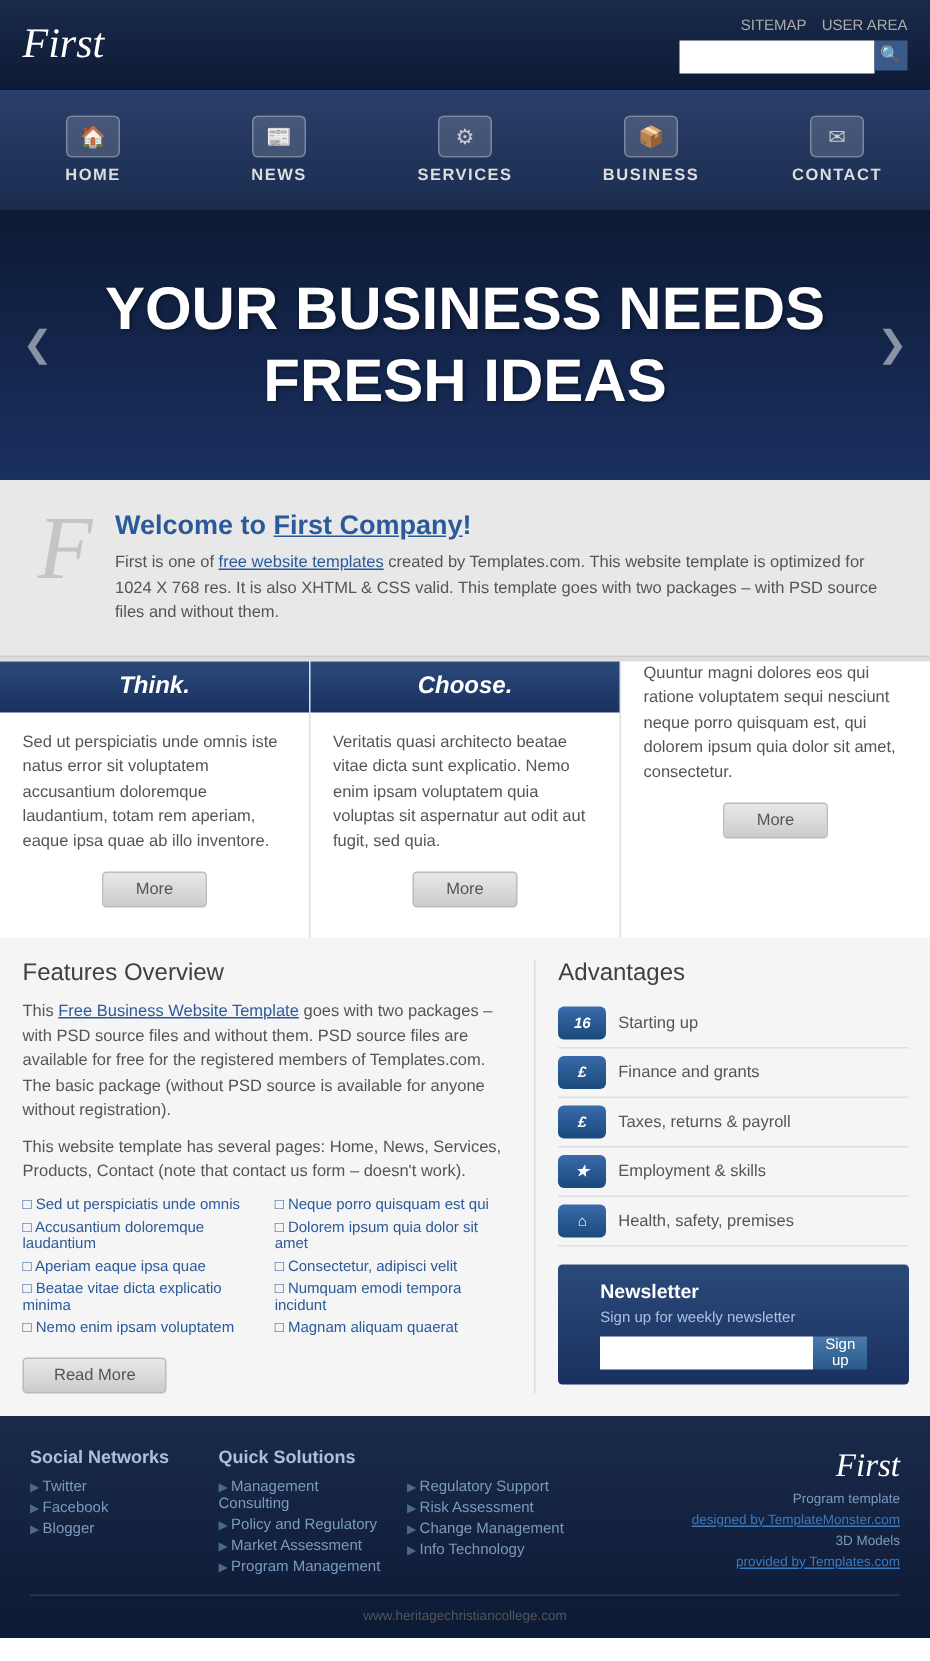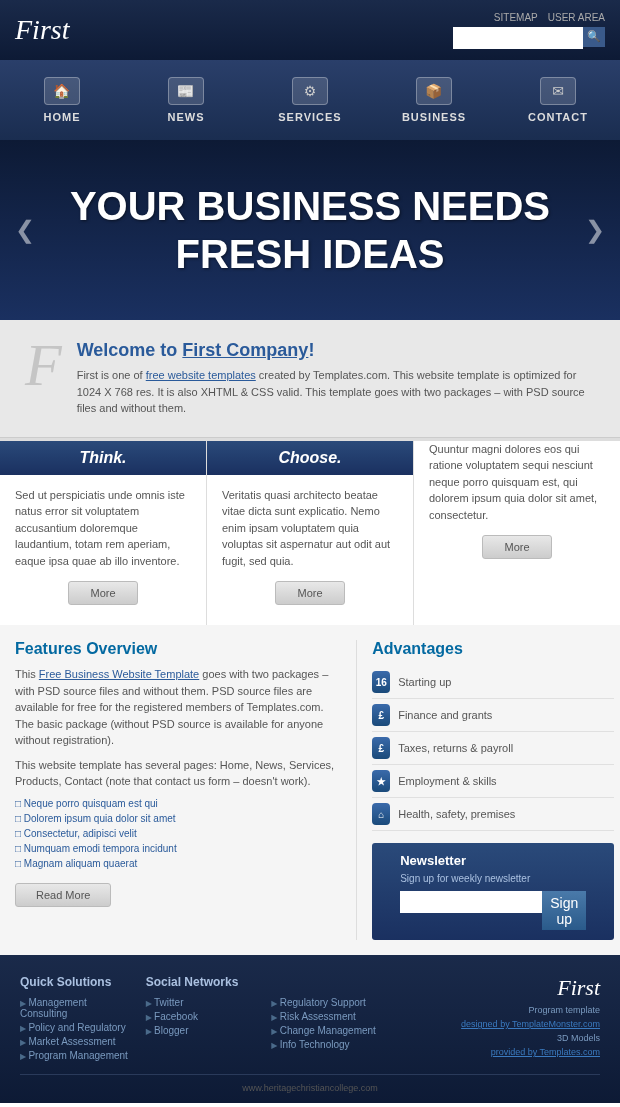--- a/index.html
+++ b/index.html
@@ -42,40 +42,40 @@
     .col-box { flex: 1; padding: 0 15px 20px; border-right: 1px solid #ddd; }
     .col-box:last-child { border-right: none; }
     .col-header { background: linear-gradient(to bottom, #2a4a7a, #1a3060); color: #fff; text-align: center; padding: 8px; margin: 0 -15px 12px; font-size: 16px; font-style: italic; font-weight: bold; }
     .col-text { font-size: 11px; color: #555; line-height: 1.5; margin-bottom: 12px; }
     .more-btn { display: block; margin: 0 auto; padding: 5px 20px; background: linear-gradient(to bottom, #e8e8e8, #ccc); border: 1px solid #bbb; border-radius: 3px; font-size: 11px; cursor: pointer; color: #555; text-align: center; width: 70px; }
 
     
     .features-row { display: flex; gap: 0; padding: 15px; background: #f5f5f5; }
     .features-left { flex: 0 0 58%; padding-right: 15px; border-right: 1px solid #ddd; }
     .features-right { flex: 0 0 42%; padding-left: 15px; }
-    .section-title { font-size: 16px; color: #0369a1; margin-bottom: 8px; font-weight: bold; }
+    .section-title { font-size: 16px; color: #404040; margin-bottom: 8px; font-weight: normal; }
     .features-left p { font-size: 11px; color: #555; line-height: 1.5; margin-bottom: 8px; }
     .features-left a { color: #2a5a9a; font-size: 11px; }
     .list-cols { display: flex; gap: 10px; margin-top: 8px; }
     .list-col { flex: 1; }
     .list-col li { font-size: 10px; color: #2a5a9a; list-style: none; margin-bottom: 4px; cursor: pointer; }
     .list-col li::before { content: "□ "; color: #2a5a9a; }
     .read-more-btn { margin-top: 10px; display: inline-block; padding: 5px 20px; background: linear-gradient(to bottom, #e8e8e8, #ccc); border: 1px solid #bbb; border-radius: 3px; font-size: 11px; cursor: pointer; color: #555; }
 
     
     .adv-item { display: flex; align-items: center; gap: 8px; padding: 5px 0; border-bottom: 1px solid #e0e0e0; font-size: 11px; color: #555; }
-    .adv-icon { width: 18px; height: 22px; background: linear-gradient(to bottom, #3a6aaa, #1a4a7a); border-radius: 4px; display: flex; align-items: center; justify-content: center; color: #fff; font-size: 10px; font-weight: bold; flex-shrink: 0; }
+    .adv-icon { width: 32px; height: 22px; background: linear-gradient(to bottom, #3a6aaa, #1a4a7a); border-radius: 4px; display: flex; align-items: center; justify-content: center; color: #fff; font-size: 10px; font-weight: bold; flex-shrink: 0; font-style: italic; }
 
     
     .newsletter { background: linear-gradient(to bottom, #2a4a7a, #1a3060); padding: 10px 28px; margin-top: 12px; border-radius: 3px; }
     .newsletter-title { color: #fff; font-size: 13px; margin-bottom: 5px; font-weight: bold; }
     .newsletter-sub { color: #aac0e0; font-size: 10px; margin-bottom: 7px; }
     .newsletter-form { display: flex; gap: 0; }
     .newsletter-form input { flex: 1; height: 22px; padding: 2px 5px; font-size: 10px; border: none; }
-    .signup-btn { padding: 0 8px; background: linear-gradient(to bottom, #4a7aaa, #2a5a8a); color: #fff; border: none; font-size: 14px; cursor: pointer; height: 39px; }
+    .signup-btn { padding: 0 8px; background: linear-gradient(to bottom, #4a7aaa, #2a5a8a); color: #fff; border: none; font-size: 10px; cursor: pointer; height: 22px; }
 
     
     .footer { background: linear-gradient(to bottom, #1a2a4a, #0d1a35); padding: 20px 20px 10px; }
     .footer-top { display: flex; gap: 10px; }
     .footer-col { flex: 1; }
     .footer-col h4 { color: #aac0e0; font-size: 12px; margin-bottom: 8px; }
     .footer-col a, .footer-col li { color: #7a9abf; font-size: 10px; text-decoration: none; list-style: none; margin-bottom: 3px; display: block; }
     .footer-col li::before { content: "▶ "; font-size: 8px; color: #4a6a8a; }
     .footer-right { flex: 0 0 35%; text-align: right; }
     .footer-logo { color: #fff; font-family: Georgia, serif; font-style: italic; font-size: 22px; }
@@ -164,20 +164,27 @@
   </div>
 </div>
 
 <div class="features-row">
   <div class="features-left">
     <h3 class="section-title">Features Overview</h3>
     <p>This <a href="#" style="color:#2a5a9a;">Free Business Website Template</a> goes with two packages – with PSD source files and without them. PSD source files are available for free for the registered members of Templates.com. The basic package (without PSD source is available for anyone without registration).</p>
     <p style="margin-top:6px;">This website template has several pages: Home, News, Services, Products, Contact (note that contact us form – doesn't work).</p>
     <div class="list-cols">
       <ul class="list-col">
+        <li>Sed ut perspiciatis unde omnis</li>
+        <li>Accusantium doloremque laudantium</li>
+        <li>Aperiam eaque ipsa quae</li>
+        <li>Beatae vitae dicta explicatio minima</li>
+        <li>Nemo enim ipsam voluptatem</li>
+      </ul>
+      <ul class="list-col">
         <li>Neque porro quisquam est qui</li>
         <li>Dolorem ipsum quia dolor sit amet</li>
         <li>Consectetur, adipisci velit</li>
         <li>Numquam emodi tempora incidunt</li>
         <li>Magnam aliquam quaerat</li>
       </ul>
     </div>
     <button class="read-more-btn">Read More</button>
   </div>
   <div class="features-right">
@@ -210,31 +217,31 @@
         <input type="email" style="flex: 1 1 0%; height: 22px; padding: 2px 5px; font-size: 10px; border: none;">
         <button class="signup-btn">Sign up</button>
       </div>
     </div>
   </div>
 </div>
 
 <div class="footer">
   <div class="footer-top">
     <div class="footer-col">
+      <h4>Social Networks</h4>
+      <li>Twitter</li>
+      <li>Facebook</li>
+      <li>Blogger</li>
+    </div>
+    <div class="footer-col">
       <h4>Quick Solutions</h4>
       <li>Management Consulting</li>
       <li>Policy and Regulatory</li>
       <li>Market Assessment</li>
       <li>Program Management</li>
-    </div>
-    <div class="footer-col">
-      <h4>Social Networks</h4>
-      <li>Twitter</li>
-      <li>Facebook</li>
-      <li>Blogger</li>
     </div>
     <div class="footer-col">
       <h4>&nbsp;</h4>
       <li>Regulatory Support</li>
       <li>Risk Assessment</li>
       <li>Change Management</li>
       <li>Info Technology</li>
     </div>
     <div class="footer-right">
       <div class="footer-logo">First</div>

